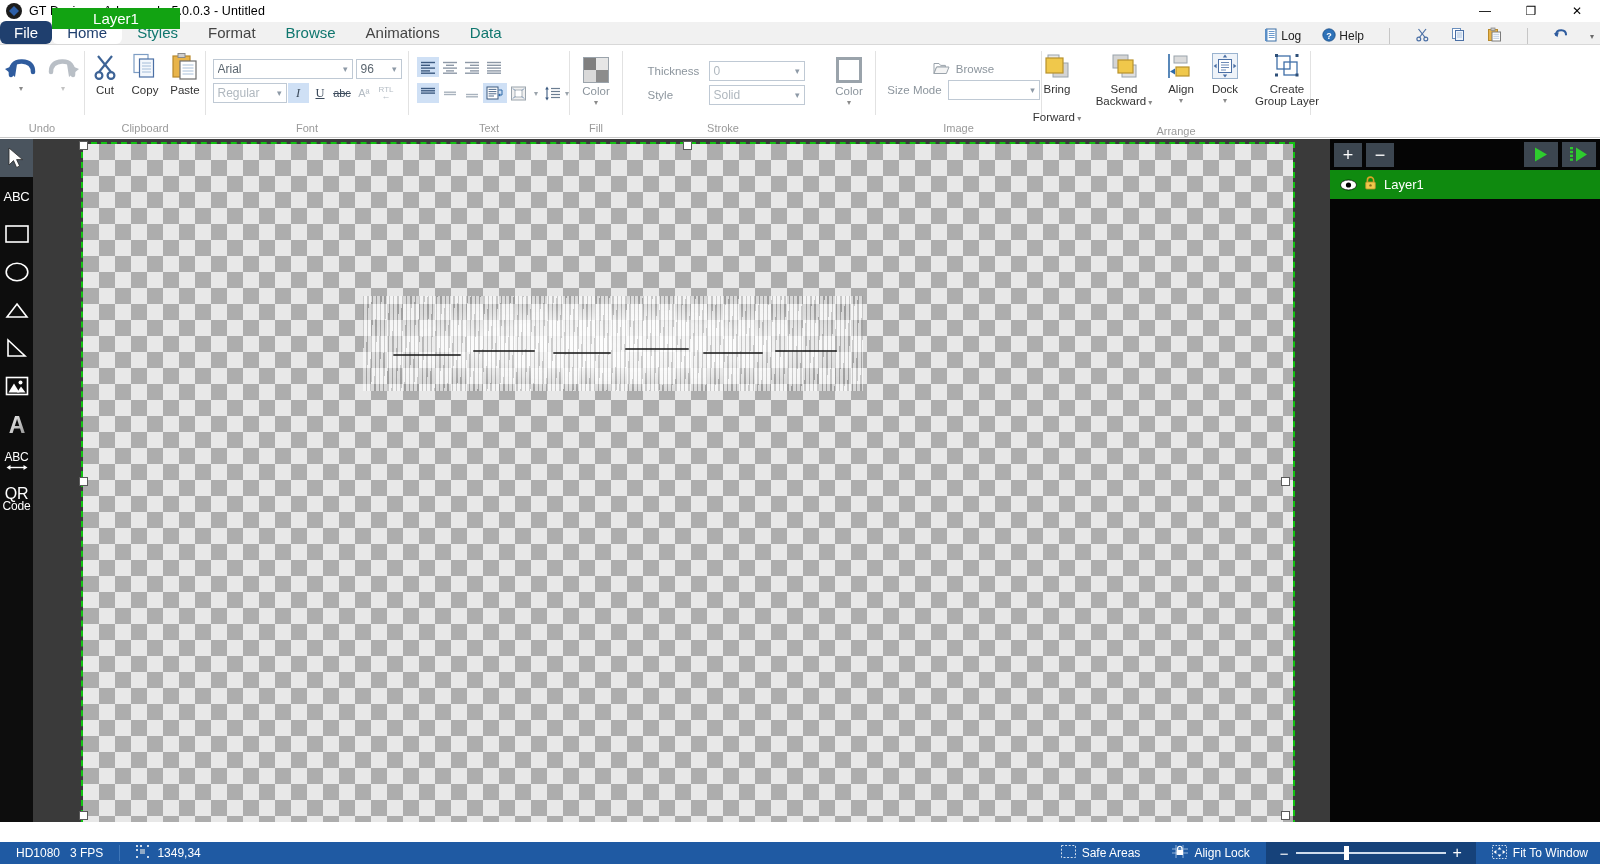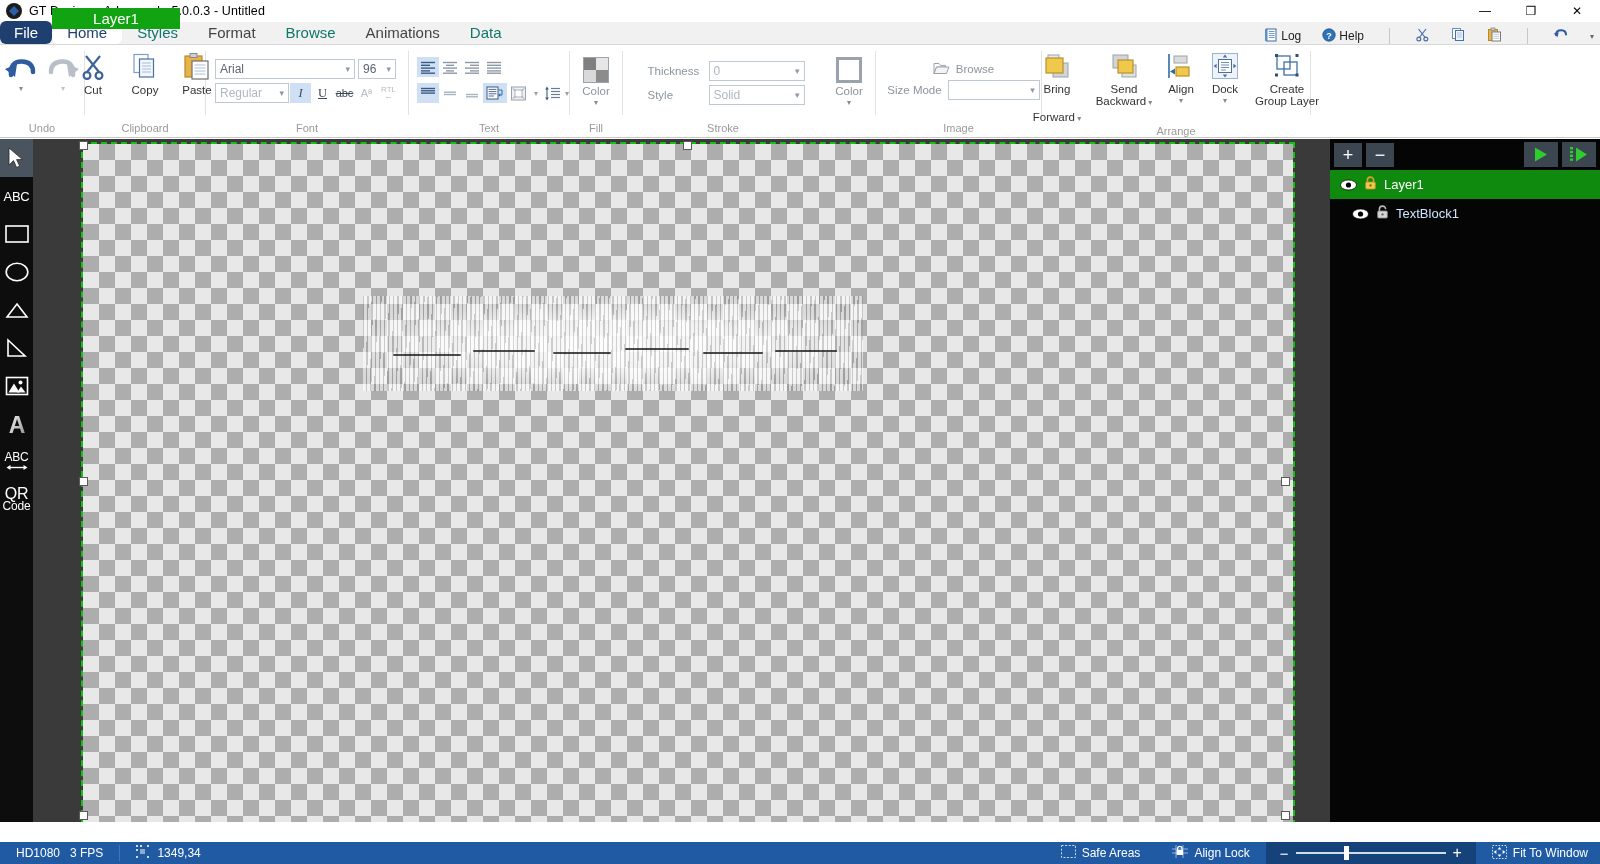--- a/index.html
+++ b/index.html
@@ -294,21 +294,21 @@
             <polygon points="34,16 22,11 24,24" fill="#b9bfc6"></polygon>
           </svg>
           <span class="arrow-caret" style="color:#c3c3c3">▾</span>
         </div>
       </div>
       <div class="glabel">Undo</div>
     </div>
     <div class="vsep"></div>
 
     <div class="rgroup" style="width:120px">
-      <div class="gbody" style="gap:14px">
+      <div class="gbody" style="gap:2px">
         <div class="bigbtn">
           <svg width="28" height="30" viewBox="0 0 28 30">
             <line x1="7" y1="4" x2="20" y2="20" stroke="#3d6396" stroke-width="2.2"></line>
             <line x1="21" y1="4" x2="8" y2="20" stroke="#3d6396" stroke-width="2.2"></line>
             <circle cx="8" cy="23.5" r="3.4" fill="none" stroke="#3d6396" stroke-width="2.2"></circle>
             <circle cx="20" cy="23.5" r="3.4" fill="none" stroke="#3d6396" stroke-width="2.2"></circle>
           </svg>
           <span class="lbl">Cut</span>
         </div>
         <div class="bigbtn">
@@ -343,21 +343,21 @@
     </div>
     <div class="vsep"></div>
 
     <div class="rgroup fontgrp" style="width:202px">
       <div class="gbody" style="flex-direction:column; padding-top:14px; align-items:flex-start">
         <div class="row">
           <div class="combo" style="width:140px">
             <span class="cv">Arial</span>
             <span class="cav">▾</span>
           </div>
-          <div class="combo" style="width:38px">
+          <div class="combo" style="width:46px">
             <span class="cv">96</span>
             <span class="cav">▾</span>
           </div>
         </div>
         <div class="row" style="gap:1px">
           <div class="combo dis" style="width:74px">
             <span class="cv">Regular</span>
             <span class="cav">▾</span>
           </div>
           <button class="fbtn on" style="font-style:italic;font-family:'Liberation Serif',serif">I</button>
@@ -761,36 +761,20 @@
       <span>
         <svg width="13" height="14" viewBox="0 0 13 14">
           <path d="M3.4 6 V4.2 a3.1 3.1 0 0 1 6.2 0 V6" fill="none" stroke="#d9a328" stroke-width="1.6"></path>
           <rect x="1.7" y="6" width="9.6" height="7" rx="1" fill="#f0c84b" stroke="#b8922c" stroke-width="0.8"></rect>
           <circle cx="6.5" cy="9.4" r="1.2" fill="#8a6a18"></circle>
         </svg>
       </span>
       <span>Layer1</span>
     </div>
 
-    <div class="lp-row child">
-      <span class="eye">
-        <svg width="17" height="12" viewBox="0 0 17 12">
-          <ellipse cx="8.5" cy="6" rx="8" ry="5" fill="#fff" stroke="#000" stroke-width="0.7"></ellipse>
-          <circle cx="8.5" cy="6" r="2.6" fill="#000"></circle>
-        </svg>
-      </span>
-      <span>
-        <svg width="13" height="14" viewBox="0 0 13 14">
-          <path d="M3.4 6 V4.2 a3.1 3.1 0 0 1 6.2 0" fill="none" stroke="#b9b9b9" stroke-width="1.6"></path>
-          <rect x="1.7" y="6" width="9.6" height="7" rx="1" fill="#d6d6d6" stroke="#8e8e8e" stroke-width="0.8"></rect>
-          <circle cx="6.5" cy="9.4" r="1.2" fill="#6f6f6f"></circle>
-        </svg>
-      </span>
-      <span>TextBlock1</span>
-    </div>
   </div>
 
   <div class="statusbar">
     <div class="sb-seg" style="gap:10px">
       <span>HD1080</span>
       <span>3 FPS</span>
     </div>
     <div class="sb-sep"></div>
     <div class="sb-seg" style="gap:8px">
       <span>

